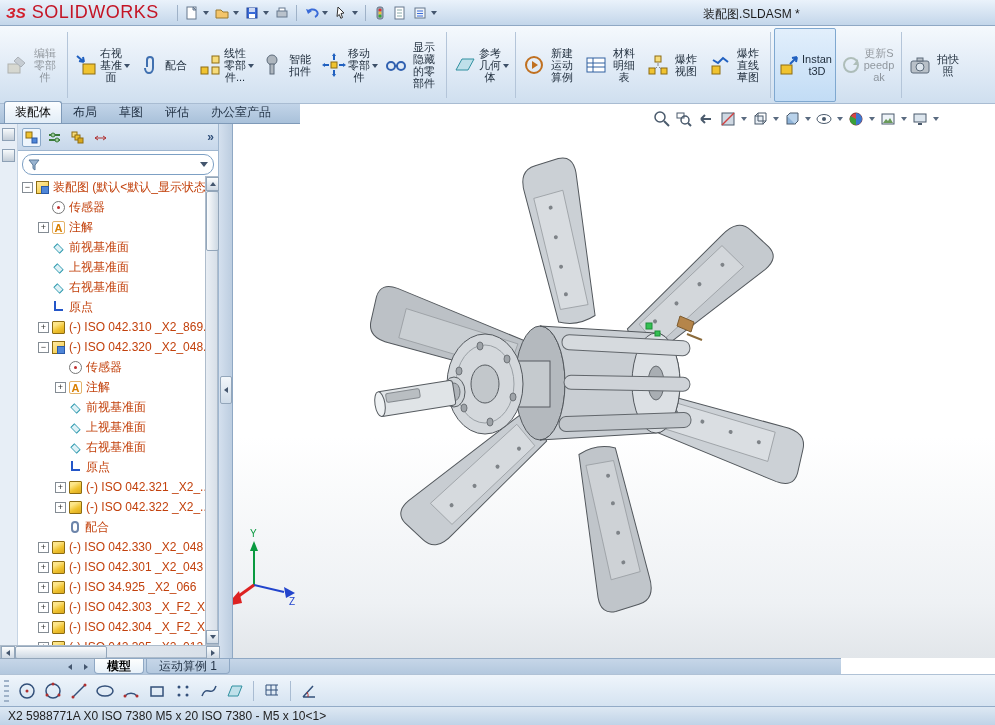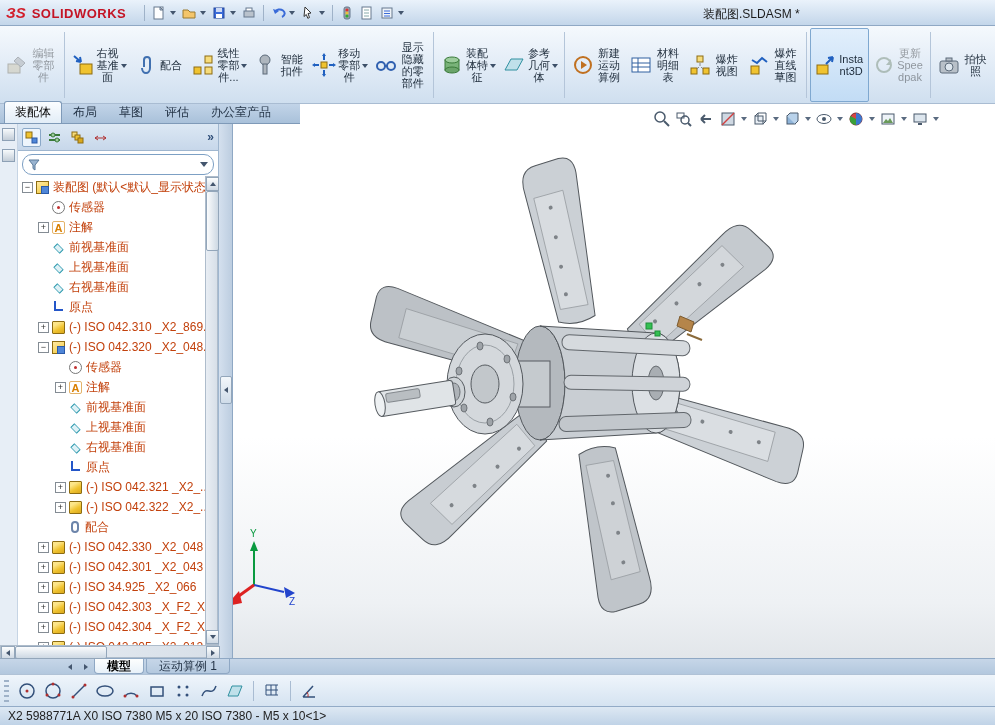--- a/index.html
+++ b/index.html
@@ -5,21 +5,21 @@
   html,body{margin:0;padding:0}
   body{width:995px;height:725px;position:relative;overflow:hidden;
        font-family:"Liberation Sans","DejaVu Sans",sans-serif;background:#fff;font-size:12px;color:#111}
   .abs{position:absolute}
   
   #titlebar{left:0;top:0;width:995px;height:26px;
     background:linear-gradient(#eaf2fb,#c3d6ea);border-bottom:1px solid #8fa8c4;
     display:flex;align-items:center;padding:0 6px;box-sizing:border-box}
   #logo{display:flex;align-items:baseline;gap:6px;margin-right:14px}
   #logo .mark{color:#d21e2b;font-weight:bold;font-style:italic;font-size:15px}
-  #logo .name{color:#c41425;font-weight:bold;font-size:13px;letter-spacing:.5px}
+  #logo .name{color:#c41425;font-weight:normal;font-size:18px;letter-spacing:.5px}
   .tbtn{display:flex;align-items:center;height:20px;padding:0 2px;border-radius:2px}
   .tbtn svg{display:block}
   .tdarr{width:0;height:0;border-left:3px solid transparent;border-right:3px solid transparent;
          border-top:4px solid #44566e;margin:0 3px 0 1px}
   .tsep{width:1px;height:16px;background:#9fb2c8;margin:0 4px}
   #doc-title{position:absolute;left:703px;top:6px;color:#1b1b1b}
   
   #ribbon{left:0;top:26px;width:995px;height:78px;background:linear-gradient(#f5f9fd,#dbe7f4 70%,#cfdfef);
     border-bottom:1px solid #a9bcd2;display:flex;align-items:stretch;padding:2px 2px 1px;box-sizing:border-box}
   .rbtn{display:flex;flex-direction:row;align-items:center;justify-content:flex-start;
@@ -95,21 +95,21 @@
   #panel-hscroll{left:0;top:645px;width:219px;height:13px;z-index:6}
   #hthumb{position:absolute;left:14px;top:0;width:90px;height:11px;
           background:linear-gradient(#fbfcfd,#cdd8e3);border:1px solid #93a6ba;border-radius:2px}
   
   #splitter{left:219px;top:124px;width:13px;height:534px;background:linear-gradient(90deg,#d4e0ee,#bccde0);
     border-right:1px solid #8fa8c4}
   #splitter-btn{position:absolute;left:1px;top:252px;width:10px;height:26px;
     background:linear-gradient(#f3f7fb,#cfdce9);border:1px solid #93a6ba;border-radius:2px;
     display:flex;align-items:center;justify-content:center}
   
-  #bottomtabs{left:0;top:658px;width:995px;height:16px;background:linear-gradient(#c6d6e8,#b3c8de);
+  #bottomtabs{left:0;top:658px;width:841px;height:16px;background:linear-gradient(#c6d6e8,#b3c8de);
     border-top:1px solid #8fa8c4;display:flex;align-items:stretch;padding-left:62px;box-sizing:border-box}
   .btnav{width:16px;display:flex;align-items:center;justify-content:center}
   .btab{padding:0 12px;display:flex;align-items:center;font-size:12px;color:#243447;
         border:1px solid #8fa8c4;border-top:none;border-radius:0 0 4px 4px;margin-right:2px}
   .btab.active{background:linear-gradient(#fdfefe,#e8f1f9);color:#000;font-weight:bold}
   
   #sketchbar{left:0;top:674px;width:995px;height:32px;background:linear-gradient(#eff5fb,#d5e3f1);
     border-top:1px solid #b0c2d6;display:flex;align-items:center;padding:0 4px;box-sizing:border-box;gap:2px}
   .skic{width:24px;height:24px;display:flex;align-items:center;justify-content:center;border-radius:2px}
   .sksep{width:1px;height:20px;background:#a9bcd2;margin:0 4px}
@@ -271,31 +271,20 @@
       <svg width="24" height="24">
           <circle cx="7" cy="13" r="4" fill="none" stroke="#3060b0" stroke-width="2"></circle>
           <circle cx="17" cy="13" r="4" fill="none" stroke="#3060b0" stroke-width="2"></circle>
           <path d="M11,13 h2" stroke="#3060b0" stroke-width="2"></path>
         </svg>
       </span>
     <span class="rlbl">显示隐藏的零部件</span>
   </div>
   <i class="rsep"></i>
 
-  <div class="rbtn">
-    <span class="ric">
-      <svg width="24" height="24">
-          <rect x="5" y="7" width="14" height="10" fill="#79b379" stroke="#3a7a3a"></rect>
-          <ellipse cx="12" cy="7" rx="7" ry="3" fill="#9ccc9c" stroke="#3a7a3a"></ellipse>
-          <ellipse cx="12" cy="17" rx="7" ry="3" fill="#6aa46a" stroke="#3a7a3a"></ellipse>
-        </svg>
-      </span>
-    <span class="rlbl">装配体特征</span>
-    <span class="rarr"></span>
-  </div>
 
   <div class="rbtn">
     <span class="ric">
       <svg width="24" height="24">
           <polygon points="3,17 9,6 21,6 15,17" fill="#bfe0ea" stroke="#3090a0"></polygon>
         </svg>
       </span>
     <span class="rlbl">参考几何体</span>
     <span class="rarr"></span>
   </div>

